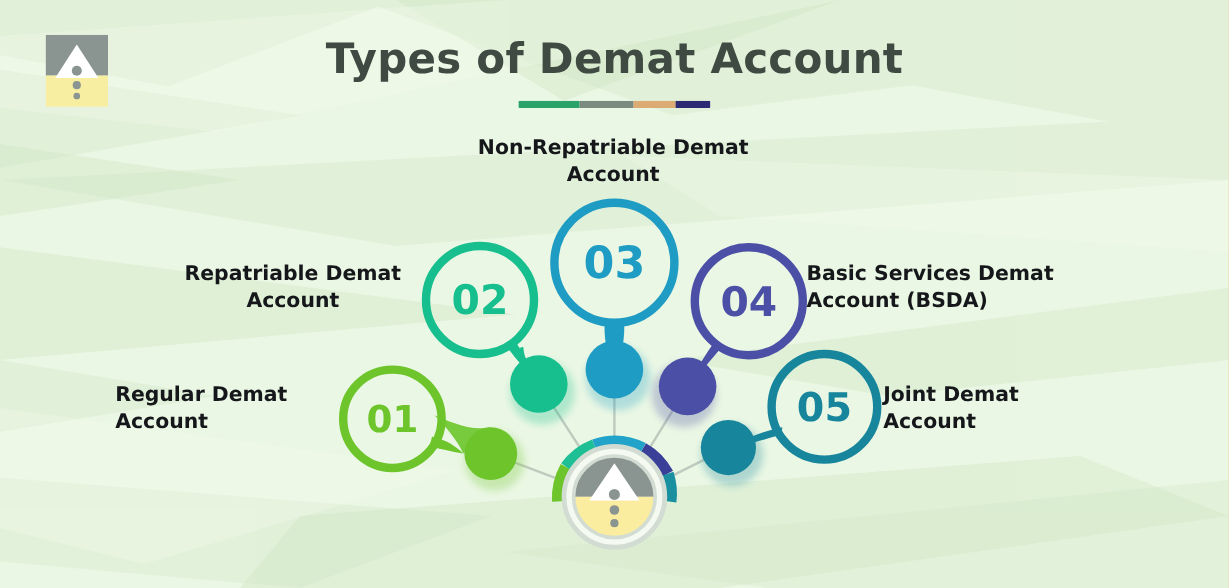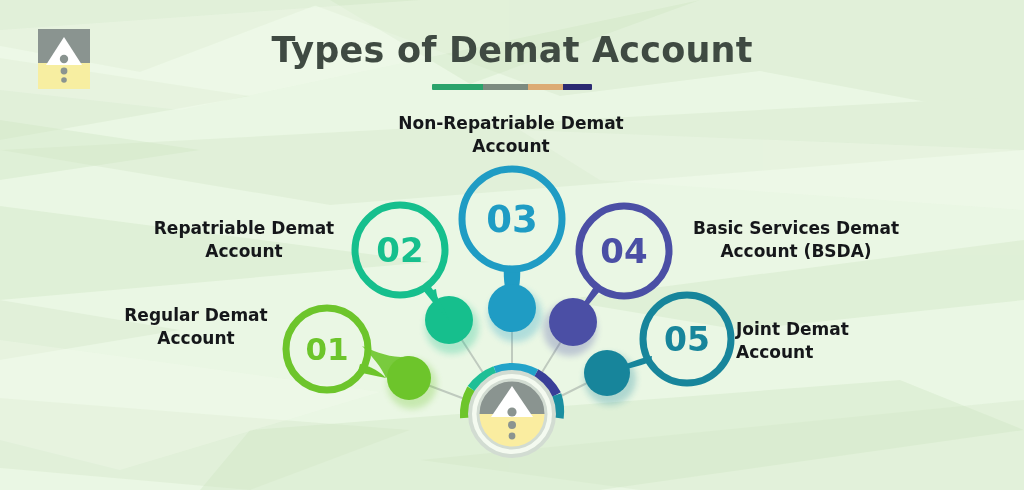--- a/index.html
+++ b/index.html
@@ -26,24 +26,24 @@
   #divider span{display:block;height:100%;}
 
   
   #diagram{position:absolute;left:0;top:0;width:1024px;height:490px;}
 
   
   .lbl{
     position:absolute;font-size:17px;font-weight:bold;color:#15171a;
     line-height:1.35;font-family:"DejaVu Sans", sans-serif;
   }
-  #lbl0{left:96px;top:304px;width:200px;text-align:center;}
+  #lbl0{left:96px;top:318px;width:200px;}
   #lbl1{left:133px;top:217px;width:222px;text-align:center;}
   #lbl2{left:372px;top:112px;width:278px;text-align:center;}
-  #lbl3{left:672px;top:217px;width:248px;text-align:center;}
+  #lbl3{left:672px;top:217px;width:248px;text-align:left;}
   #lbl4{left:736px;top:318px;width:178px;text-align:left;}
 </style>
 </head>
 <body>
 
 <div id="stage">
 
   <svg id="bg" viewBox="0 0 1024 490" preserveAspectRatio="none">
     <rect x="0" y="0" width="1024" height="490" fill="#eaf7e4"></rect>
     <g opacity="0.55" fill="#dbecd1">

